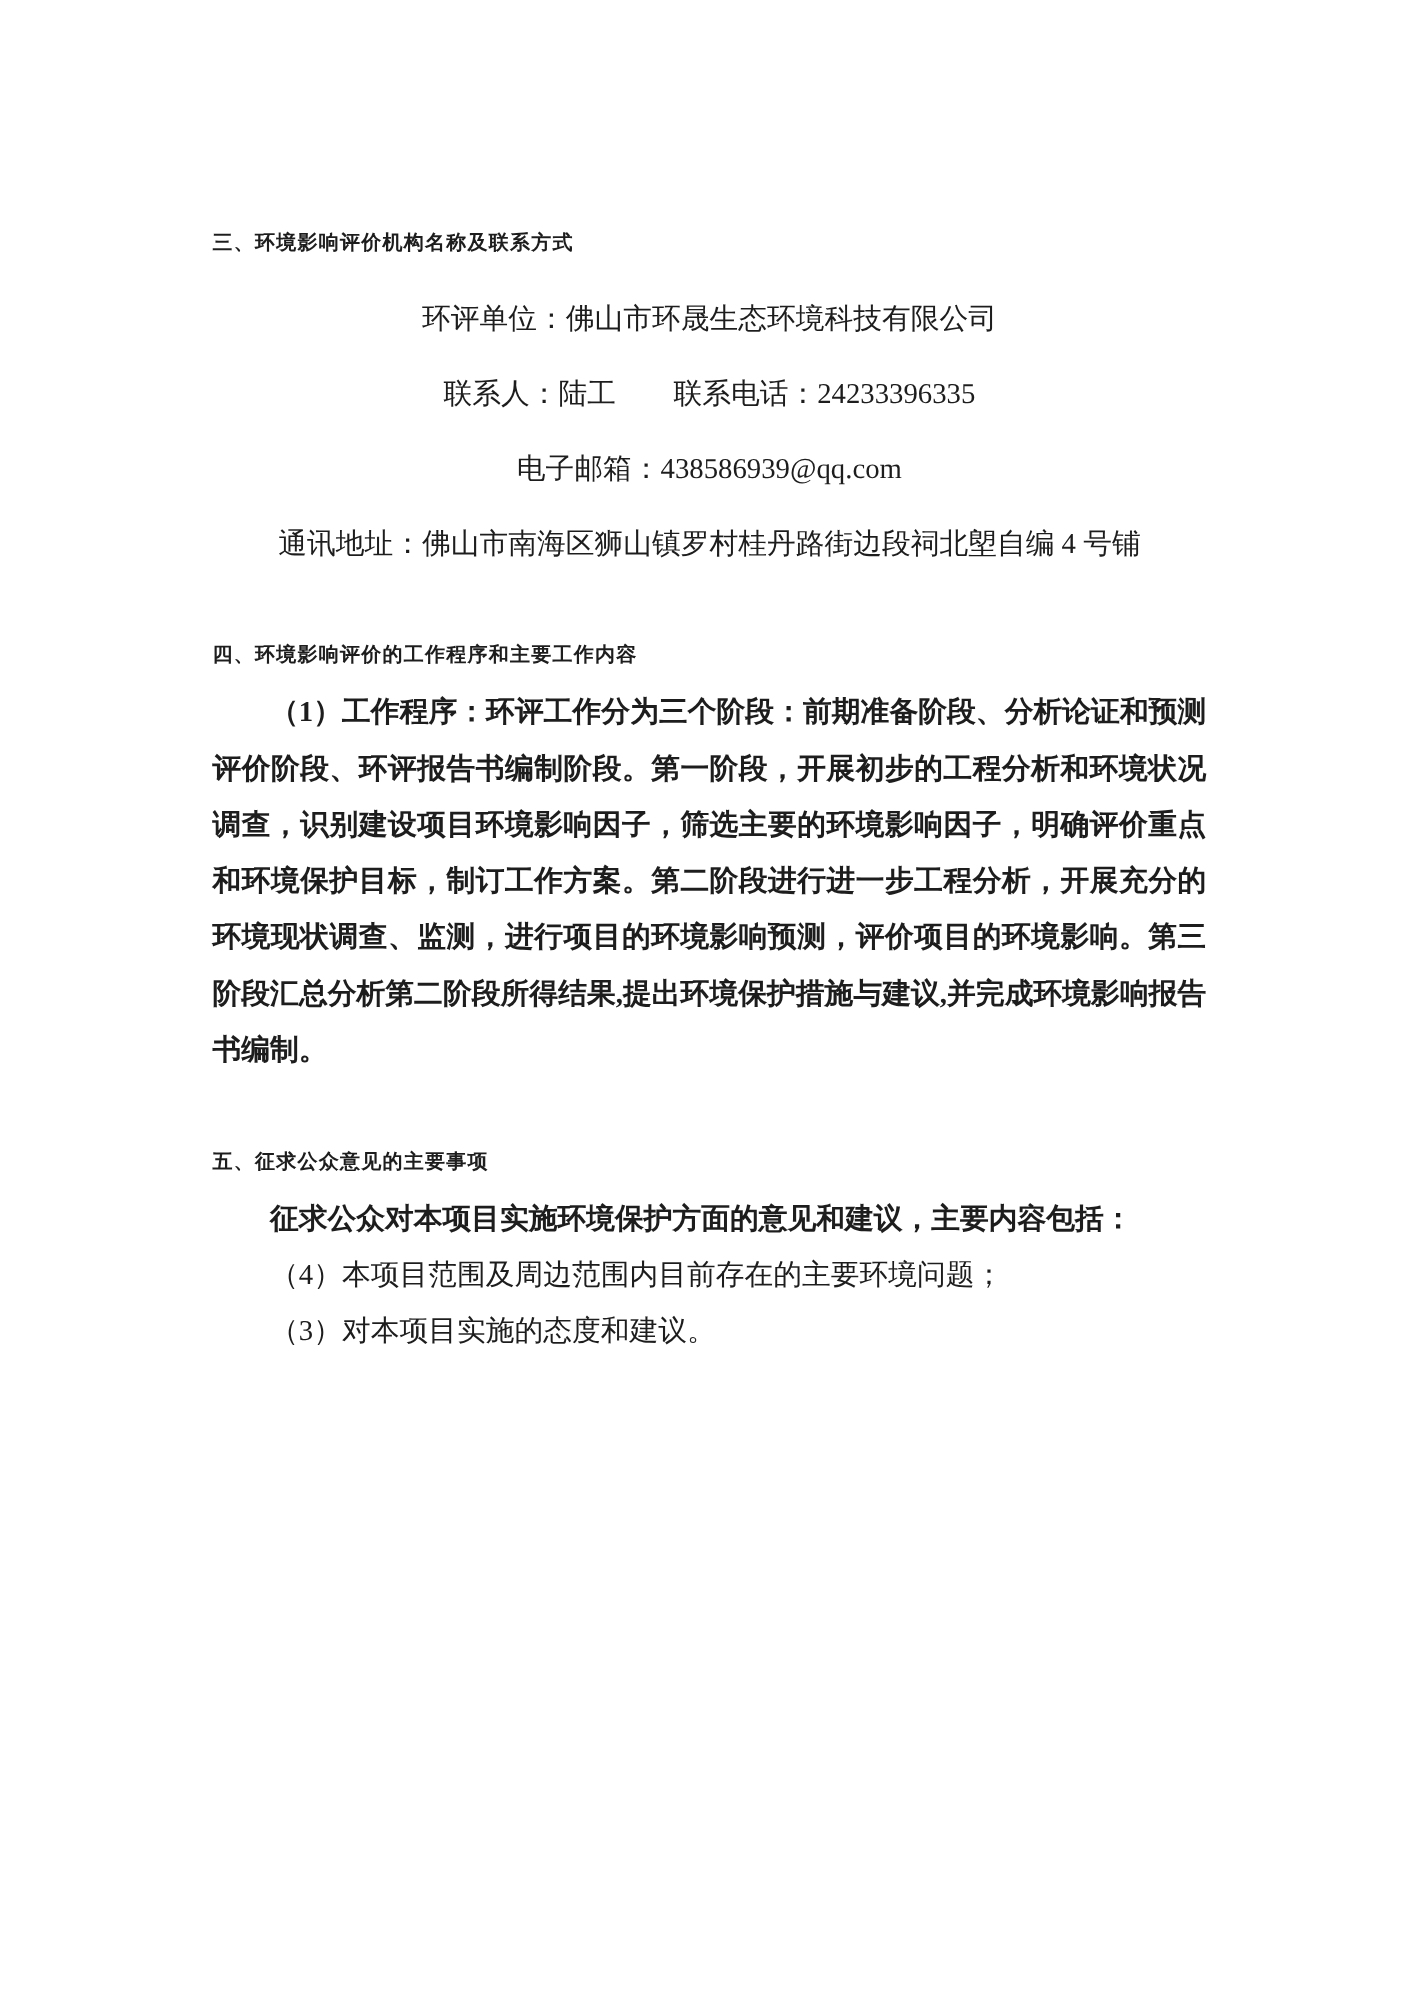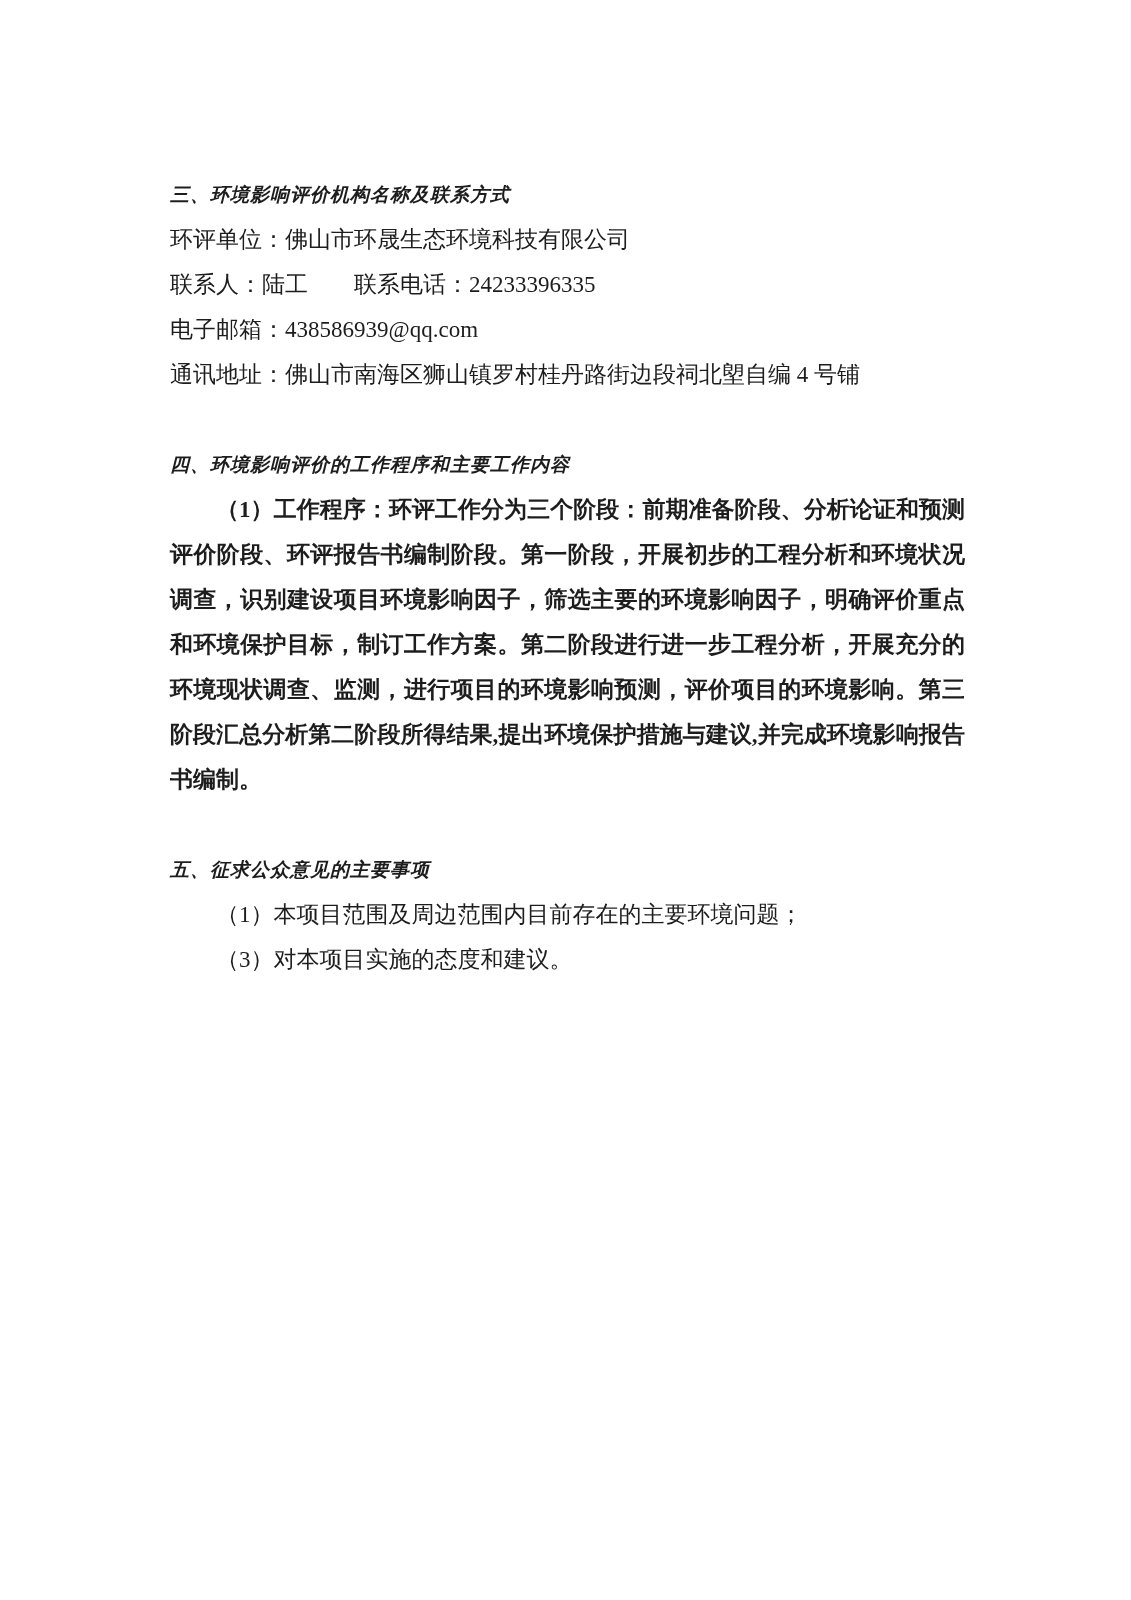--- a/index.html
+++ b/index.html
@@ -18,27 +18,26 @@
     color: #1d1d1d;
     font-family: "Liberation Serif", "DejaVu Serif", serif;
     font-size: 23px;
     line-height: 45px;
     overflow: hidden;
   }
   .sec { margin: 0; }
   .sec.gap { margin-top: 45px; }
   .heading {
     margin: 0;
-    font-size: 19px;
+    font-size: 16px;
     font-weight: bold;
     font-family: "Liberation Sans", "DejaVu Sans", sans-serif;
     letter-spacing: 1px;
-    font-style: italic;
   }
-  .line  { margin: 0; }
+  .line  { margin: 15px; text-align: center; }
   .para  {
     margin: 0;
     text-align: justify;
     text-indent: 2em;
     font-weight: bold;
   }
   .item  {
     margin: 0;
     text-indent: 2em;
   }
@@ -56,18 +55,19 @@
     <p class="line">通讯地址：佛山市南海区狮山镇罗村桂丹路街边段祠北塱自编 4 号铺</p>
   </section>
 
   <section class="sec gap">
     <h2 class="heading">四、环境影响评价的工作程序和主要工作内容</h2>
     <p class="para">（1）工作程序：环评工作分为三个阶段：前期准备阶段、分析论证和预测评价阶段、环评报告书编制阶段。第一阶段，开展初步的工程分析和环境状况调查，识别建设项目环境影响因子，筛选主要的环境影响因子，明确评价重点和环境保护目标，制订工作方案。第二阶段进行进一步工程分析，开展充分的环境现状调查、监测，进行项目的环境影响预测，评价项目的环境影响。第三阶段汇总分析第二阶段所得结果,提出环境保护措施与建议,并完成环境影响报告书编制。</p>
   </section>
 
   <section class="sec gap">
     <h2 class="heading">五、征求公众意见的主要事项</h2>
-    <p class="item">（1）本项目范围及周边范围内目前存在的主要环境问题；</p>
+    <p class="para">征求公众对本项目实施环境保护方面的意见和建议，主要内容包括：</p>
+    <p class="item">（4）本项目范围及周边范围内目前存在的主要环境问题；</p>
     <p class="item">（3）对本项目实施的态度和建议。</p>
   </section>
 
 
 </div>
 
 </body></html>

